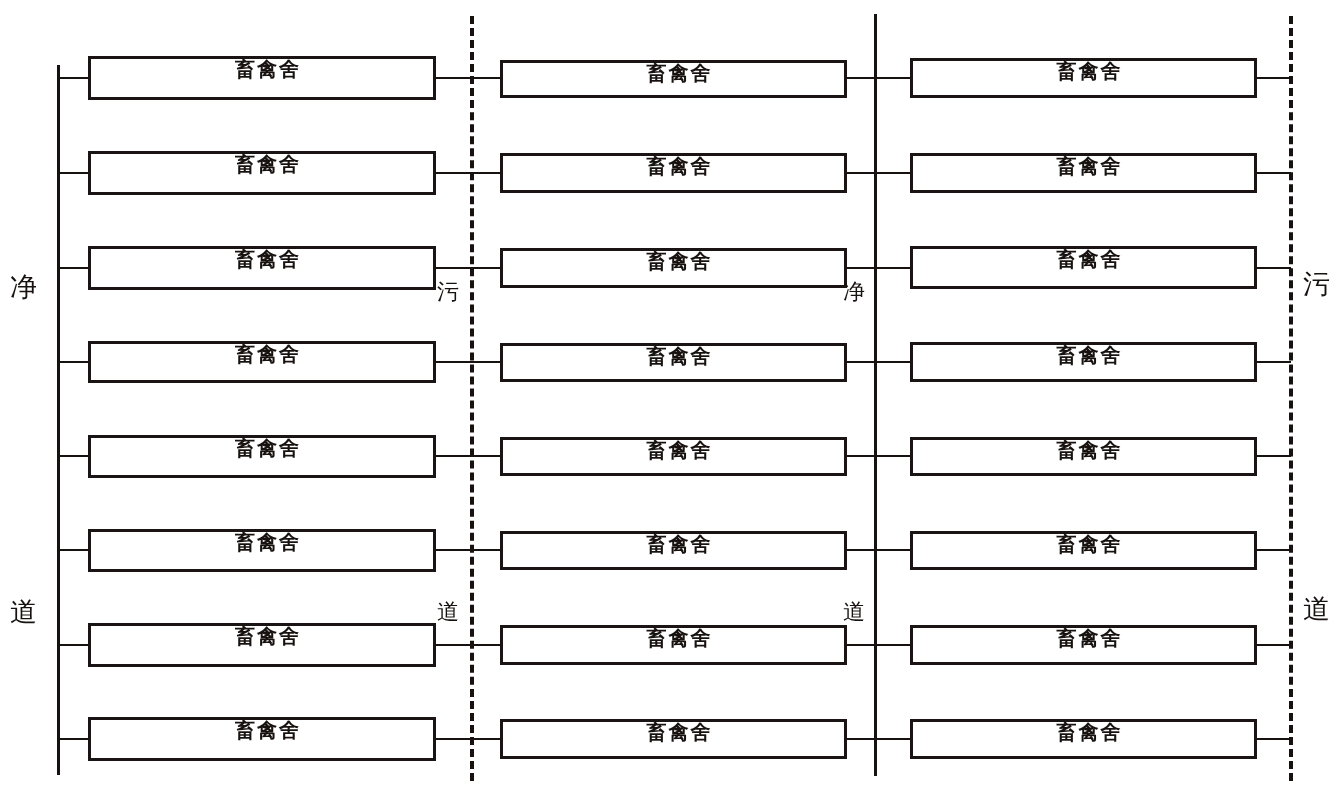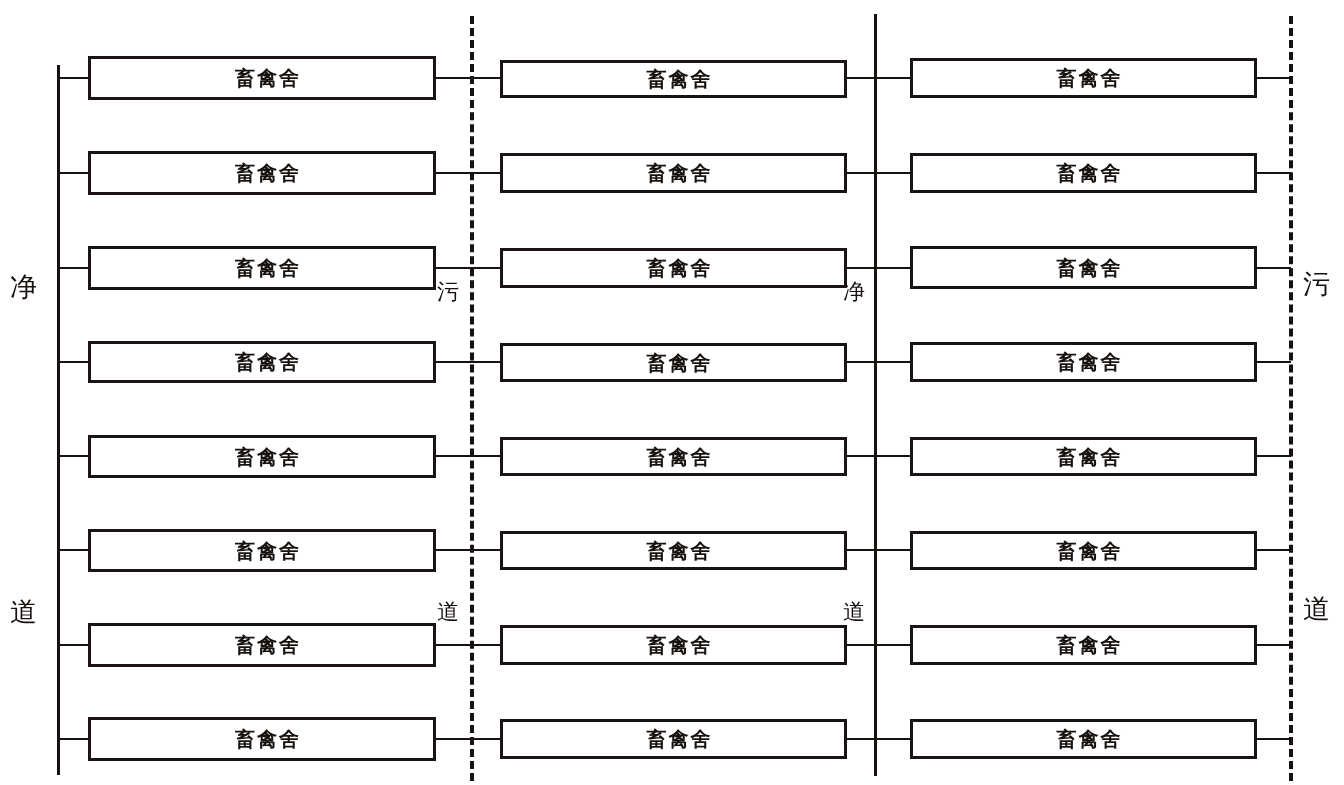--- a/index.html
+++ b/index.html
@@ -16,21 +16,20 @@
     background:#ffffff;
   }
 
   
   .house{
     position:absolute;
     box-sizing:border-box;
     background:#ffffff;
     border:3px solid #1a1414;
     display:flex;
-    align-items:center;
     justify-content:center;
     z-index:4;
     padding-left:12px;
   }
   .house-label{
     font-size:20px;
     line-height:1;
     color:#17120f;
     letter-spacing:2px;
     white-space:nowrap;

